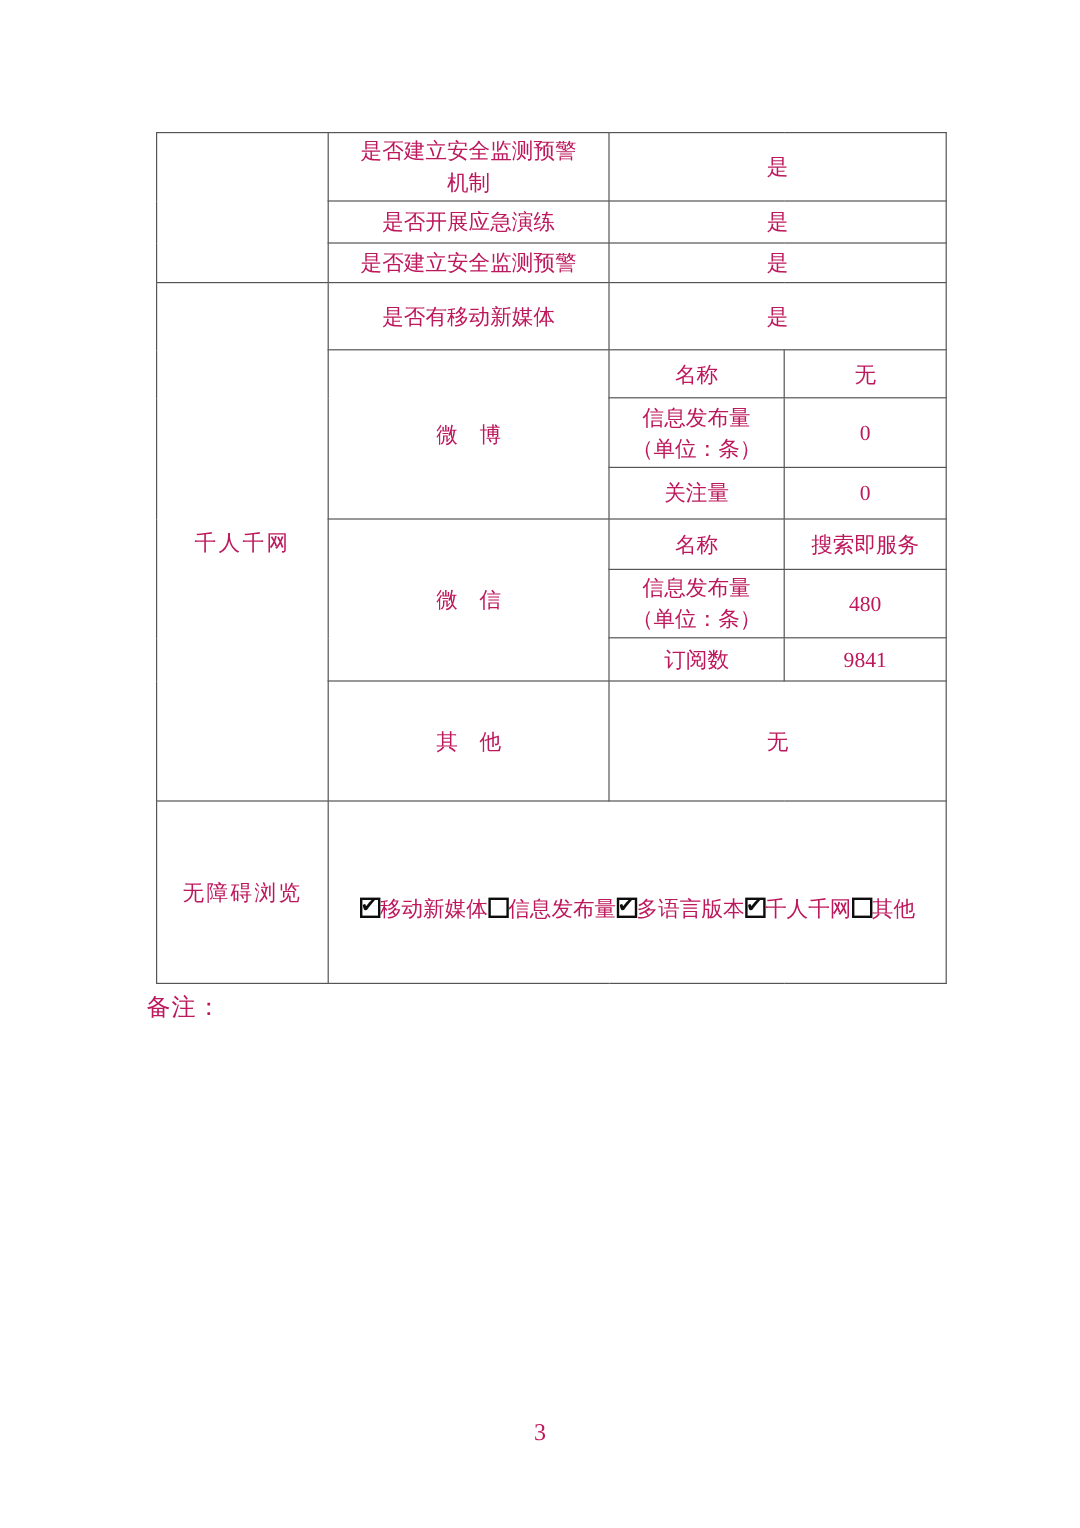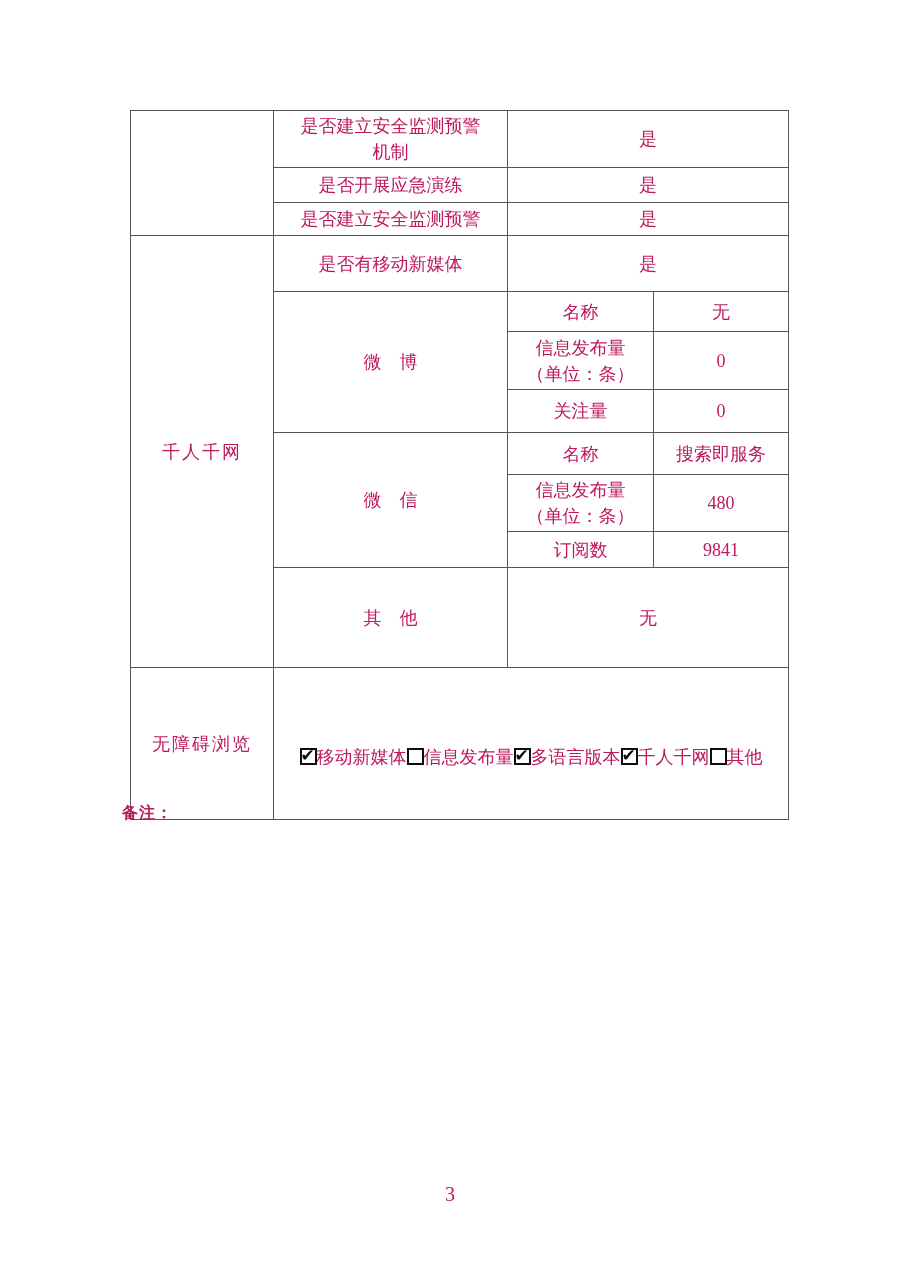--- a/index.html
+++ b/index.html
@@ -40,22 +40,22 @@
     position:relative;
     background:#ffffff;
   }
   .cb.checked::after {
     content:"✔";
     position:absolute; left:-1px; top:-7px;
     font-size:17px; font-weight:bold; color:#0d0d0d;
     font-family:"DejaVu Sans",sans-serif;
   }
   .notes {
-    position:absolute; left:122px; top:803px;
-    font-size:16px; font-weight:bold;
+    position:absolute; left:122px; top:826px;
+    font-size:20px; font-weight:normal;
     letter-spacing:1px;
   }
   .page-number {
     position:absolute; left:0; top:1183px;
     width:100%;
     text-align:center;
     font-size:20px;
   }
 </style>
 </head>

